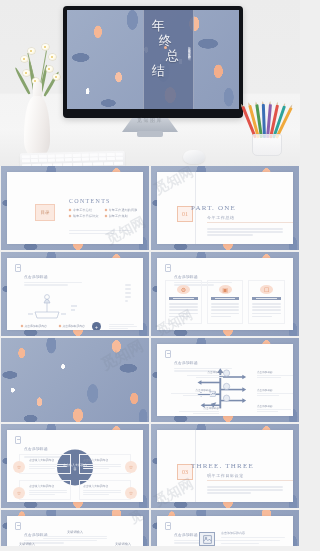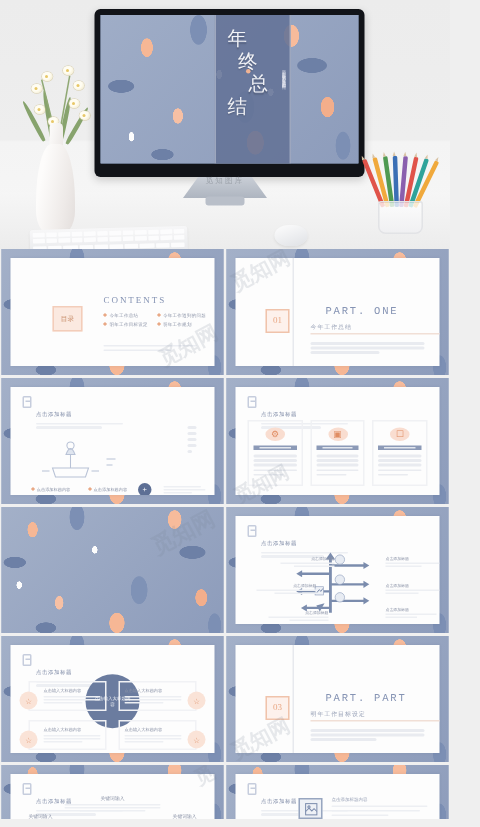--- a/index.html
+++ b/index.html
@@ -210,23 +210,23 @@
     background:#e7e9ee;
   }
   .sec-num {
     position:absolute; left:20px; top:34px; width:16px; height:16px;
     border:1px solid #f0c3ab; color:#e9a885;
     font-size:6px; display:flex; align-items:center; justify-content:center;
     font-family:"Liberation Serif", serif;
   }
   .sec-num.sq-fill { background:#fdf1ec; }
   .sec-en {
-    position:absolute; left:60px; top:32px;
+    position:absolute; left:34px; top:32px;
     font-size:7px; color:#8694b4; letter-spacing:1.2px;
-    font-family:Liberation Mono, monospace;
+    font-family:Liberation Serif, serif;
   }
   .sec-cn {
     position:absolute; left:50px; top:43px;
     font-size:4px; color:#9aa3b8; letter-spacing:.6px;
   }
   .sec-rule {
     position:absolute; left:50px; top:50px; width:90px; height:1px;
     background:#f1dfd6;
   }
   .lines { position:absolute; }
@@ -750,21 +750,21 @@
             <i></i>
             <i style="width:68%"></i>
         </div>
       </div>
     </div>
 
     <div class="slide">
       <div class="card">
         <div class="sec-divider"></div>
         <div class="sec-num sq-fill">03</div>
-        <div class="sec-en">PART. PART</div>
+        <div class="sec-en">THREE. THREE</div>
         <div class="sec-cn">明年工作目标设定</div>
         <div class="sec-rule"></div>
         <div class="lines" style="left:50px;top:56px;right:10px;">
             <i></i>
             <i></i>
             <i style="width:58%"></i>
           </div>
       </div>
       <div class="wm" style="left:2px;bottom:6px;font-size:14px;">觅知网</div>
     </div>

